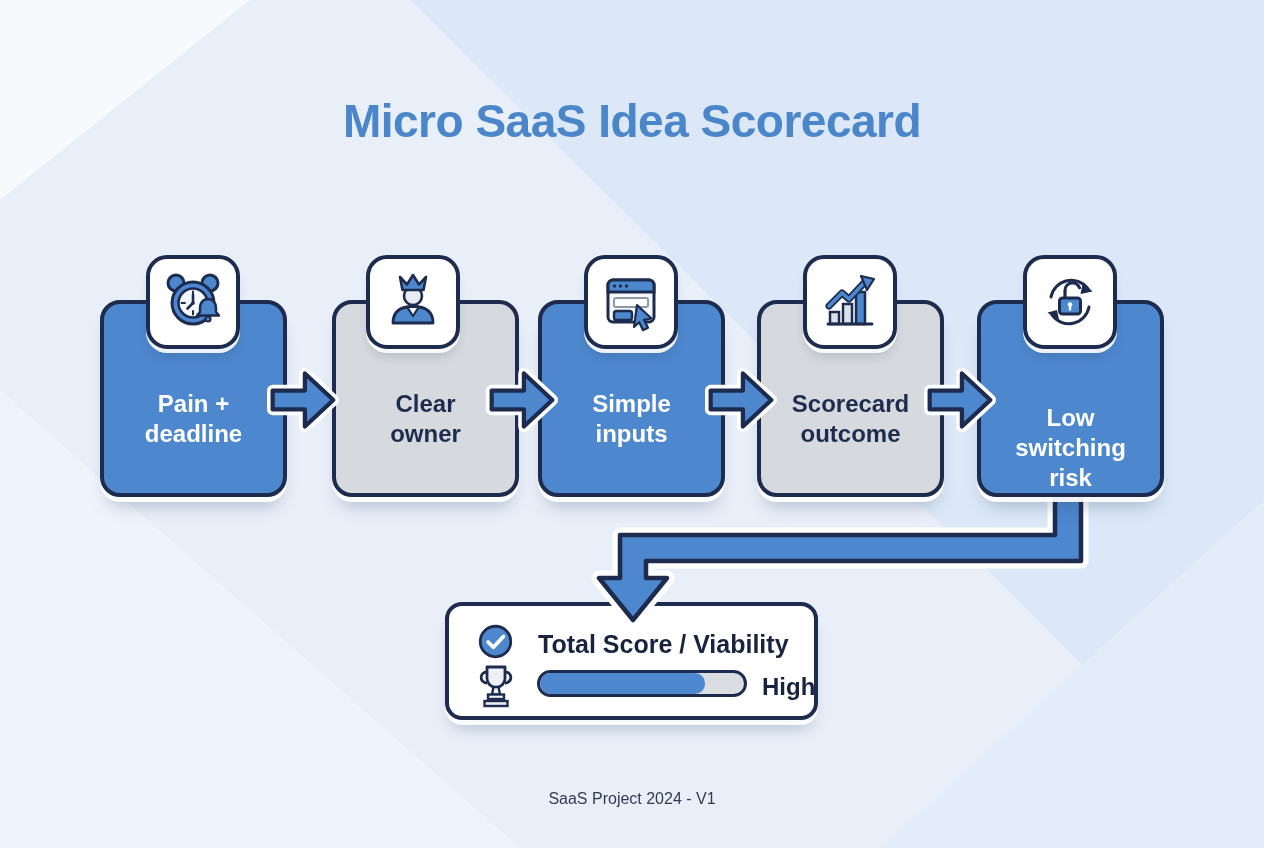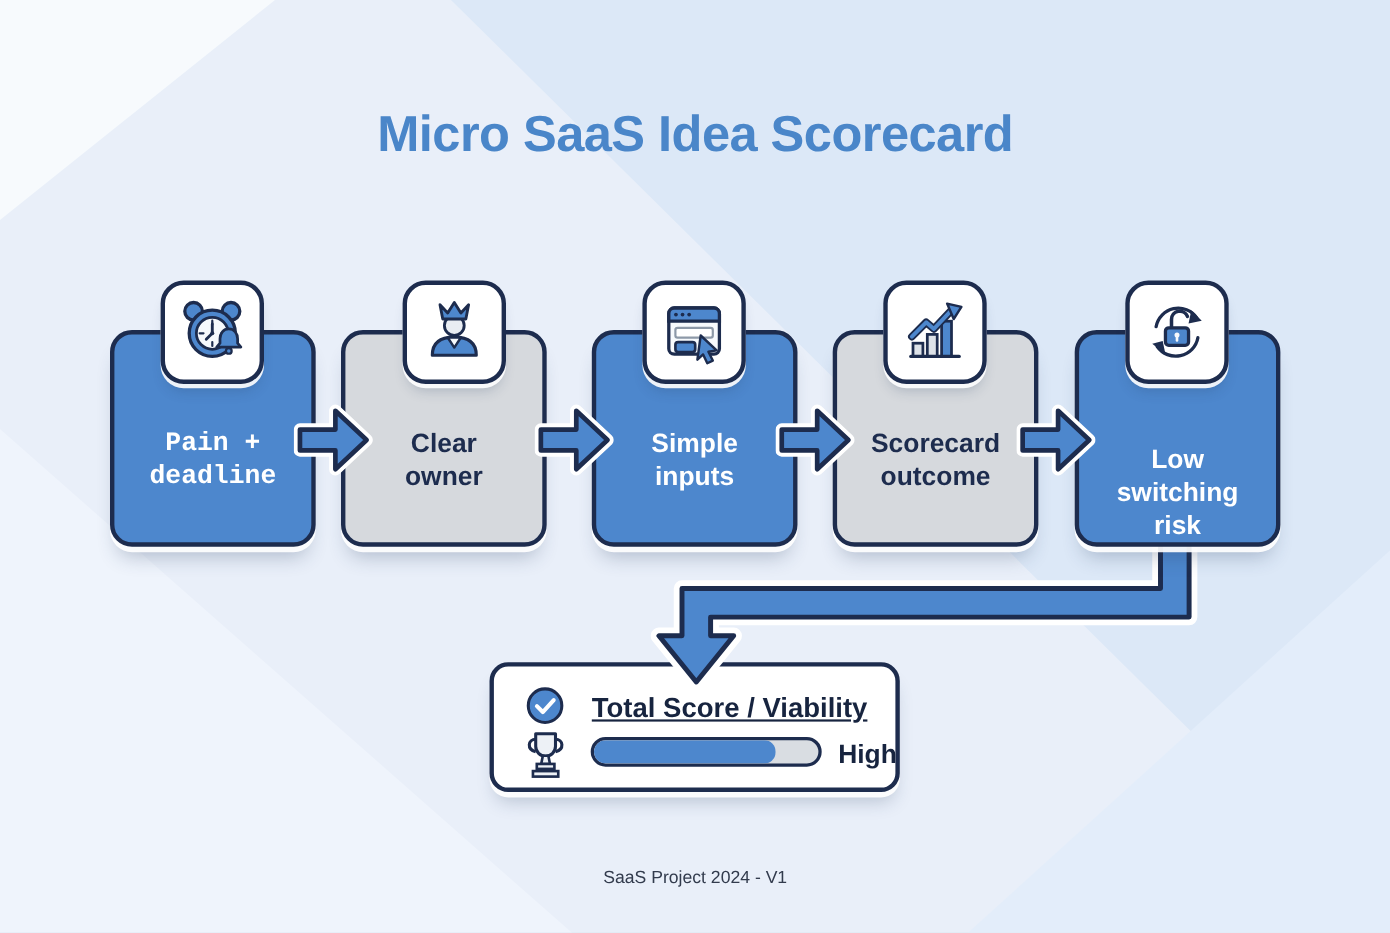--- a/index.html
+++ b/index.html
@@ -27,21 +27,21 @@
     background:#ffffff;border:4px solid #1d2c4e;border-radius:21px;z-index:5;
     display:flex;align-items:center;justify-content:center;
     box-shadow:0 4px 0 rgba(255,255,255,0.9),0 10px 12px -5px rgba(36,58,97,0.25);}
 
   .flow-arrow{position:absolute;top:360px;width:72px;height:80px;z-index:6;}
 
   .score-box{position:absolute;left:445px;top:602px;width:373px;height:118px;box-sizing:border-box;
     background:#ffffff;border:4px solid #1d2c4e;border-radius:17px;z-index:2;
     box-shadow:0 5px 0 rgba(255,255,255,0.92),0 14px 16px -6px rgba(36,58,97,0.25);}
   .score-check{position:absolute;left:28px;top:17px;width:37px;height:37px;}
-  .score-title{position:absolute;left:89px;top:24px;font-size:25px;font-weight:700;color:#17243f;text-decoration:underline;}
+  .score-title{position:absolute;left:89px;top:24px;font-size:25px;font-weight:700;color:#17243f;}
   .score-trophy{position:absolute;left:27px;top:57px;width:40px;height:46px;}
   .progress-track{position:absolute;left:88px;top:64px;width:210px;height:27px;box-sizing:border-box;
     border:3.5px solid #1d2c4e;border-radius:14px;background:#d9dde2;overflow:hidden;}
   .progress-fill{height:100%;background:#4d87cd;border-radius:10px;}
   .progress-label{position:absolute;left:313px;top:67px;font-size:24px;font-weight:700;color:#17243f;}
 
   .footer-note{position:absolute;left:0;top:790px;width:100%;text-align:center;
     font-size:16px;color:#323b4d;z-index:2;}
 </style>
 </head>
@@ -57,25 +57,25 @@
     <polygon points="0,0 250,0 0,200" fill="#f7fafd"></polygon>
   </svg>
 
   <div class="main-title">Micro SaaS Idea Scorecard</div>
 
   <svg class="connector-svg" width="1264" height="848">
     <polygon points="1055,488 1081,488 1081,561 646,561 646,578 667,578 633,620 599,578 620,578 620,535 1055,535" fill="#ffffff" stroke="#ffffff" stroke-width="15" stroke-linejoin="round"></polygon>
     <polygon points="1055,488 1081,488 1081,561 646,561 646,578 667,578 633,620 599,578 620,578 620,535 1055,535" fill="#4d87cd" stroke="#1d2c4e" stroke-width="4.5" stroke-linejoin="round"></polygon>
   </svg>
 
-  <div class="card blue" style="left:100px;font-family:Liberation Mono, monospace;">
+  <div class="card blue" style="left:100px;">
     <div class="card-label">Pain +
 deadline</div>
   </div>
-  <div class="card gray" style="left:310px;">
+  <div class="card gray" style="left:332px;">
     <div class="card-label">Clear
 owner</div>
   </div>
   <div class="card blue" style="left:538px;">
     <div class="card-label">Simple
 inputs</div>
   </div>
   <div class="card gray" style="left:757px;">
     <div class="card-label">Scorecard
 outcome</div>

